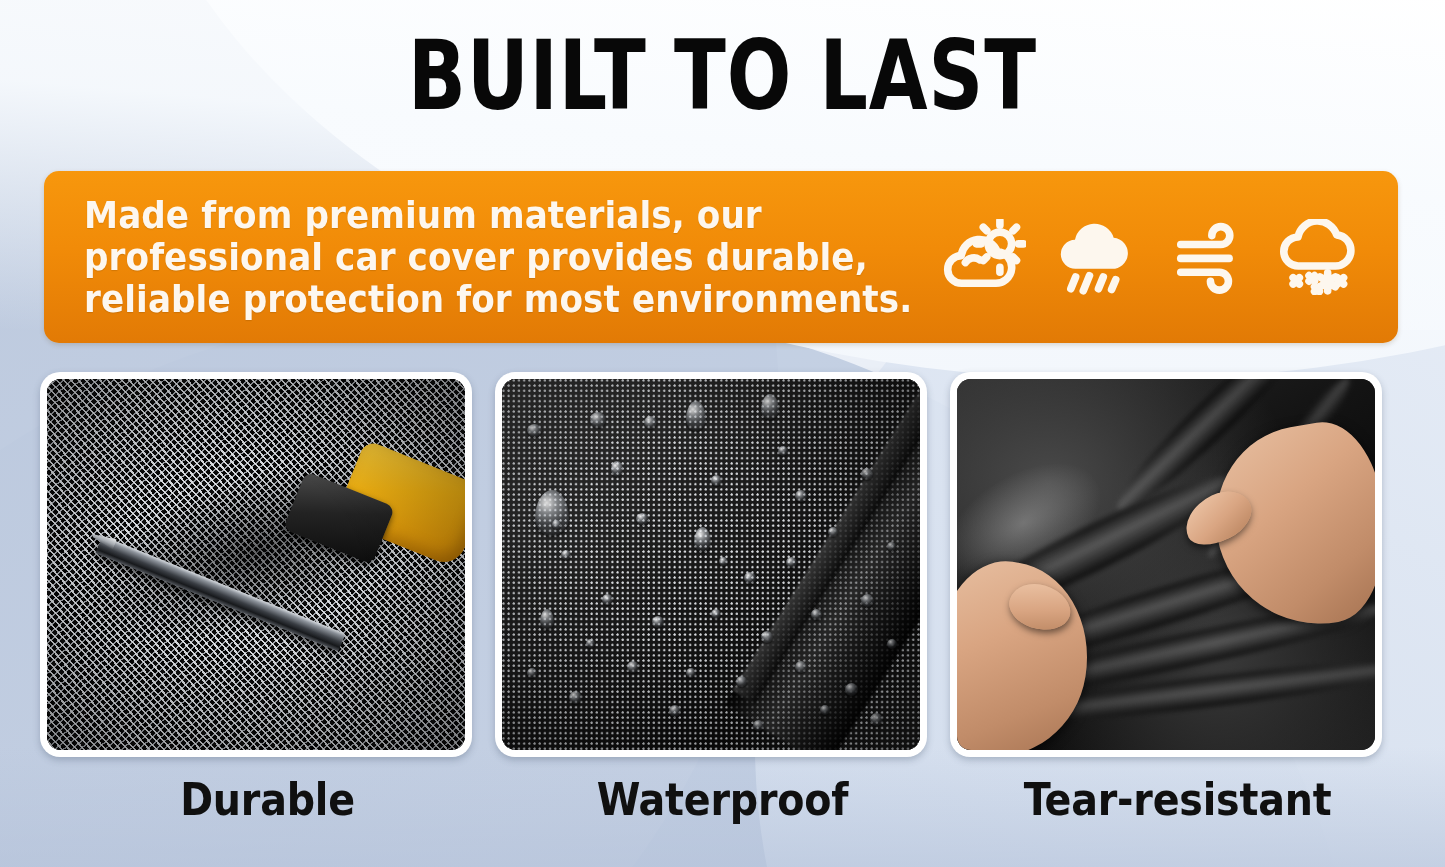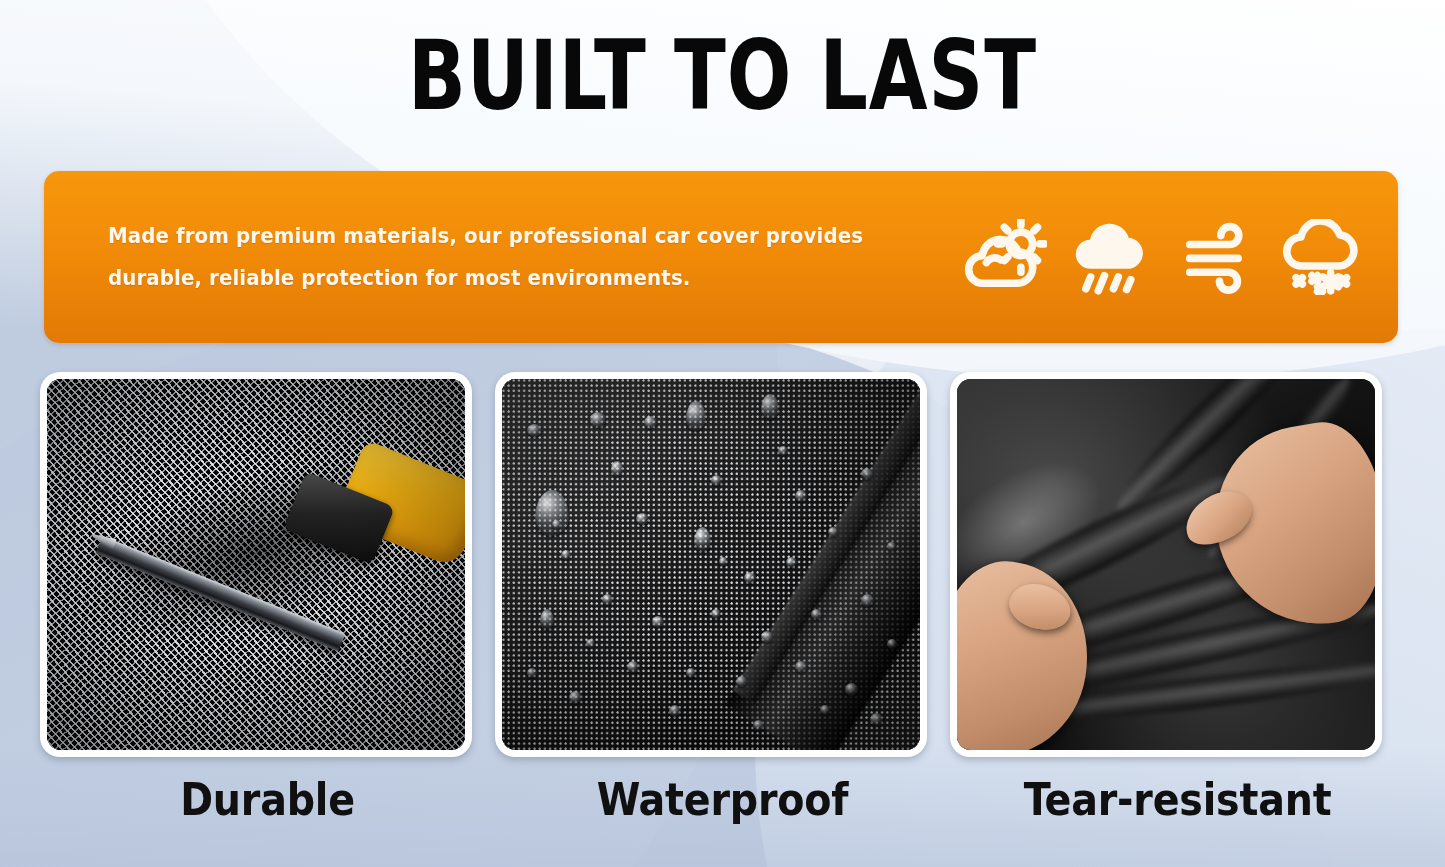--- a/index.html
+++ b/index.html
@@ -110,27 +110,26 @@
     box-shadow: 0 2px 5px rgba(90,60,10,0.18);
     display: flex;
     align-items: center;
     overflow: hidden;
   }
   .banner-text {
     flex: 0 0 auto;
     width: 880px;
     padding-left: 40px;
     color: #fdf7ef;
-    font-size: 22px;
+    font-size: 38px;
     line-height: 42px;
     font-weight: 700;
     font-family: "Liberation Sans Narrow", "DejaVu Sans Condensed", "Liberation Sans", sans-serif;
     letter-spacing: 0.1px;
     text-shadow: 0 1px 1px rgba(140,80,5,0.28);
-    margin-left: 24px;
   }
   .banner-icons {
     flex: 1 1 auto;
     display: flex;
     align-items: center;
     justify-content: space-around;
     padding: 0 24px 0 4px;
   }
   .wicon { width: 84px; height: 76px; display: block; }
   .wicon svg { width: 100%; height: 100%; display: block; }

